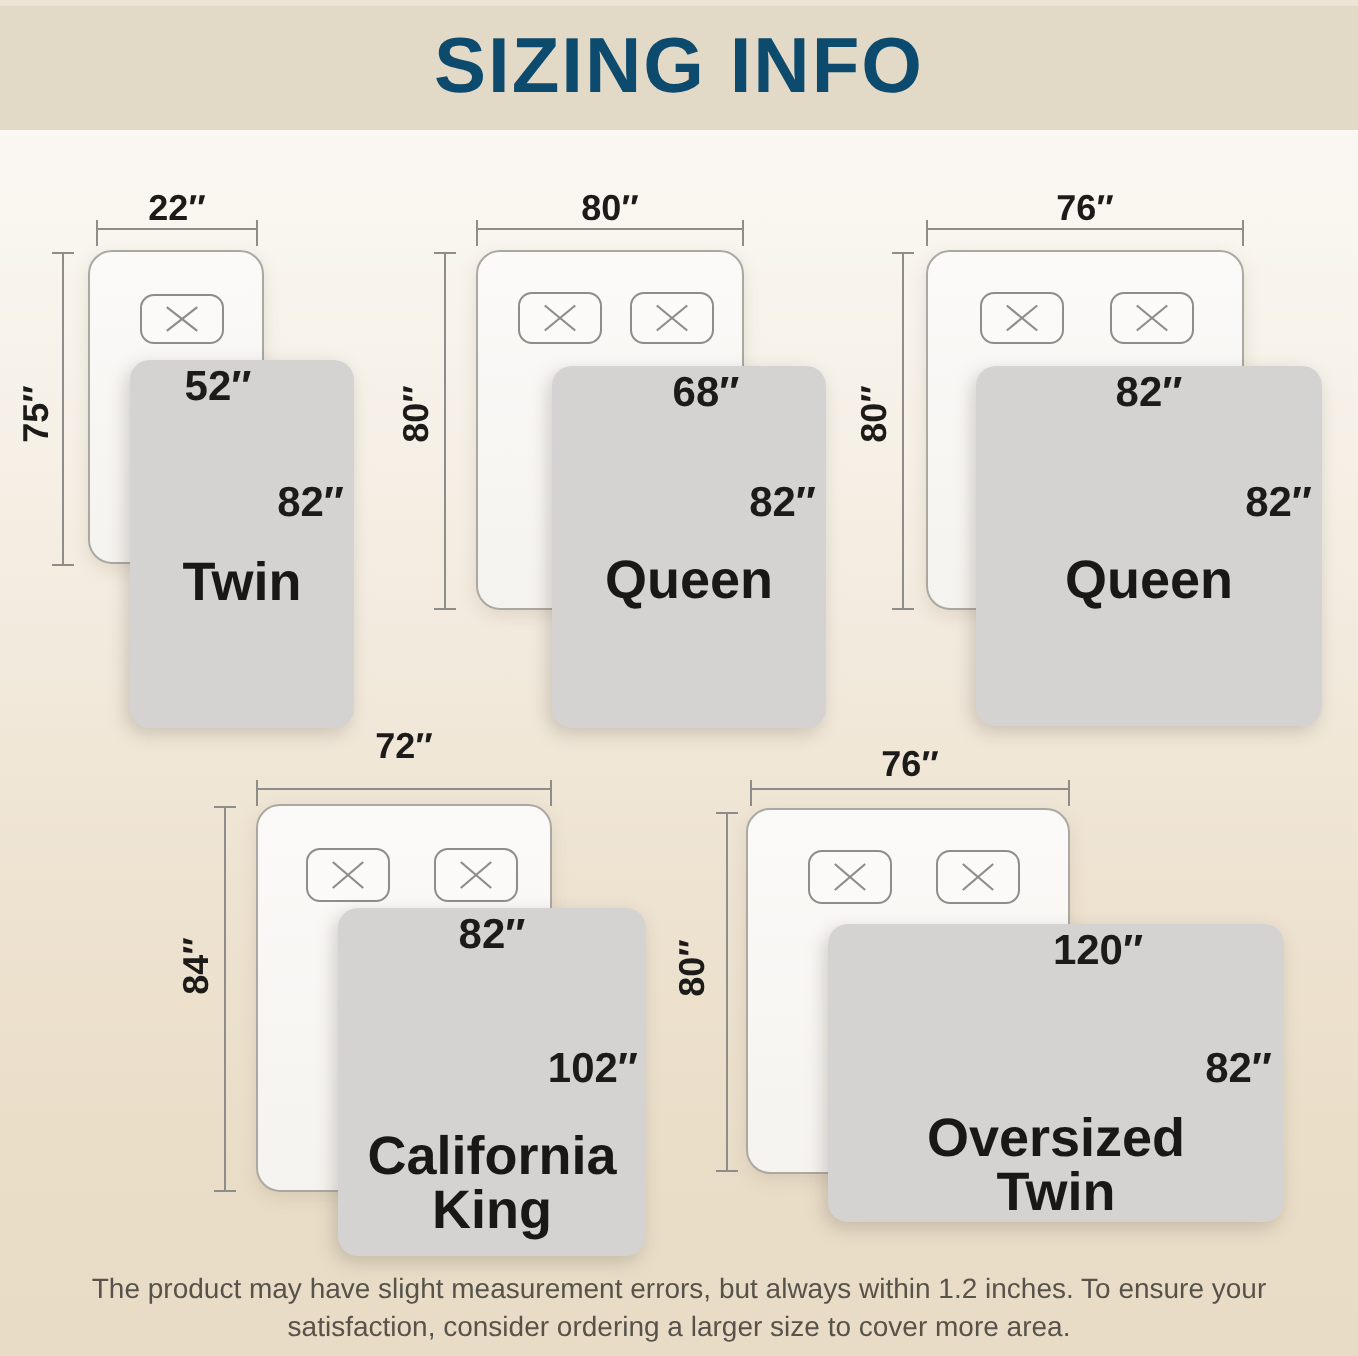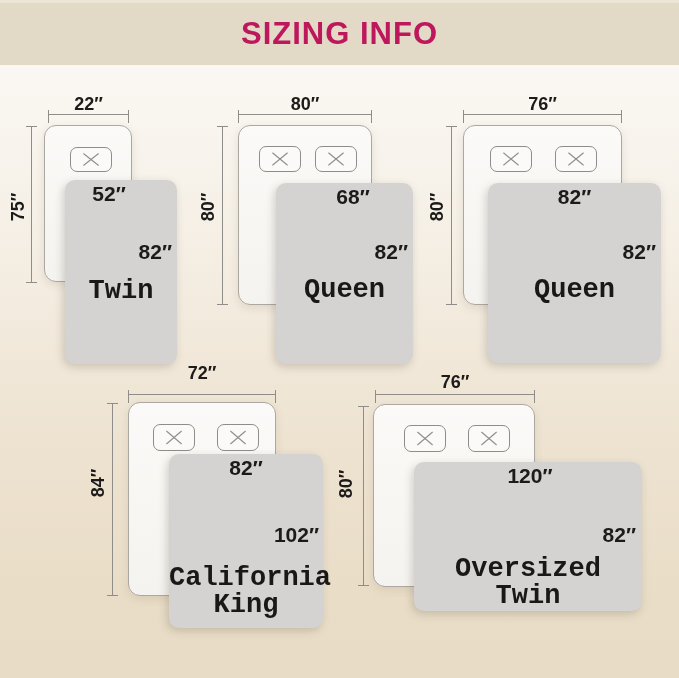--- a/index.html
+++ b/index.html
@@ -12,35 +12,35 @@
     position:relative;width:679px;height:678px;
     background:linear-gradient(180deg,#fcfaf7 0%,#faf7f2 12%,#f5efe5 35%,#eee3d1 65%,#e9ddc7 88%,#e8dcc6 100%);
   }
   
   .header{
     position:absolute;left:0;top:0;width:679px;height:65px;
     background:#e3d9c7;border-top:3px solid #ece4d5;box-sizing:border-box;
     display:flex;align-items:center;justify-content:center;
   }
   .header .title{
-    font-size:31px;font-weight:bold;color:#be185d;letter-spacing:1px;
+    font-size:39px;font-weight:bold;color:#0c4a6e;letter-spacing:1px;
   }
   
   .hline{position:absolute;height:1px;background:#8f8d8a;}
   .hline .t{position:absolute;top:-4px;width:1px;height:13px;background:#8f8d8a;}
   .hline .t.l{left:0}.hline .t.r{right:0}
   .vline{position:absolute;width:1px;background:#8f8d8a;}
   .vline .t{position:absolute;left:-5px;width:11px;height:1px;background:#8f8d8a;}
   .vline .t.top{top:0}.vline .t.bot{bottom:0}
   
   .dim{position:absolute;font-size:18px;font-weight:bold;color:#1c1b19;text-align:center;line-height:18px;}
   .dim.rot{transform:rotate(-90deg);transform-origin:center;}
   .bw{position:absolute;font-size:21px;font-weight:bold;color:#1c1b19;text-align:center;z-index:4;line-height:21px;}
   .bl{position:absolute;font-size:21px;font-weight:bold;color:#1c1b19;text-align:right;z-index:4;line-height:21px;}
-  .size-name{position:absolute;font-size:27px;font-weight:bold;color:#191816;text-align:center;z-index:4;line-height:27px;font-family:Liberation Mono, monospace;}
+  .size-name{position:absolute;font-size:27px;font-weight:bold;color:#191816;text-align:center;z-index:4;line-height:27px;}
   
   .bed{
     position:absolute;box-sizing:border-box;z-index:1;
     background:linear-gradient(180deg,#fbfaf8,#f5f3ef);
     border:1px solid #aba8a2;border-radius:12px;
     box-shadow:0 3px 9px rgba(150,135,110,.20);
   }
   .pillow{
     position:absolute;box-sizing:border-box;width:42px;height:26px;
     border:1.5px solid #8f8d89;border-radius:7px;background:#fbfaf8;z-index:2;
@@ -202,19 +202,23 @@
           </svg>
       </div>
       <div class="pillow" style="left:94px;top:20px;height:27px">
         <svg viewBox="0 0 100 100" preserveAspectRatio="none">
             <line x1="31" y1="24" x2="69" y2="76" stroke="#8f8d89" stroke-width="1.1" vector-effect="non-scaling-stroke"></line>
             <line x1="69" y1="24" x2="31" y2="76" stroke="#8f8d89" stroke-width="1.1" vector-effect="non-scaling-stroke"></line>
           </svg>
       </div>
     </div>
     <div class="blanket" style="left:414px;top:462px;width:228px;height:149px"></div>
-    <div class="bw" style="left:416px;top:465px;width:228px">120″</div>
+    <div class="bw" style="left:435px;top:465px;width:228px">120″</div>
     <div class="bl" style="left:414px;top:524px;width:222px">82″</div>
     <div class="size-name" style="left:453px;top:556px;width:150px">Oversized Twin</div>
   </div>
 
+  <div class="footer">
+    <div>The product may have slight measurement errors, but always within 1.2 inches. To ensure your</div>
+    <div>satisfaction, consider ordering a larger size to cover more area.</div>
+  </div>
 
 </div>
 
 </body></html>

